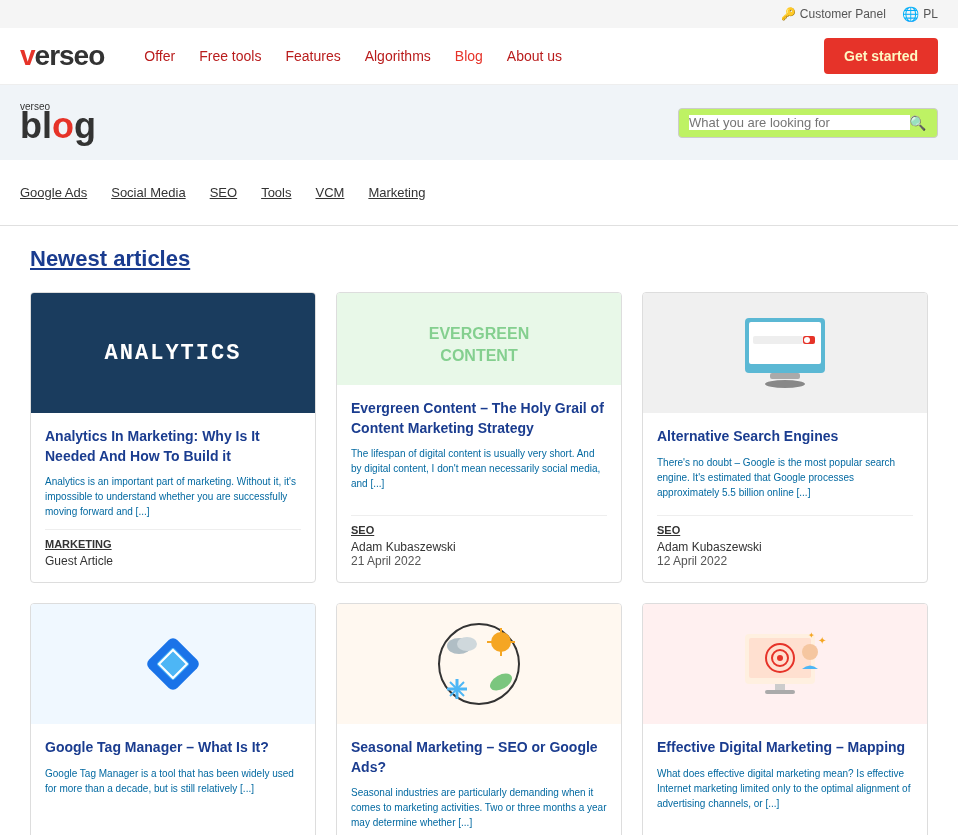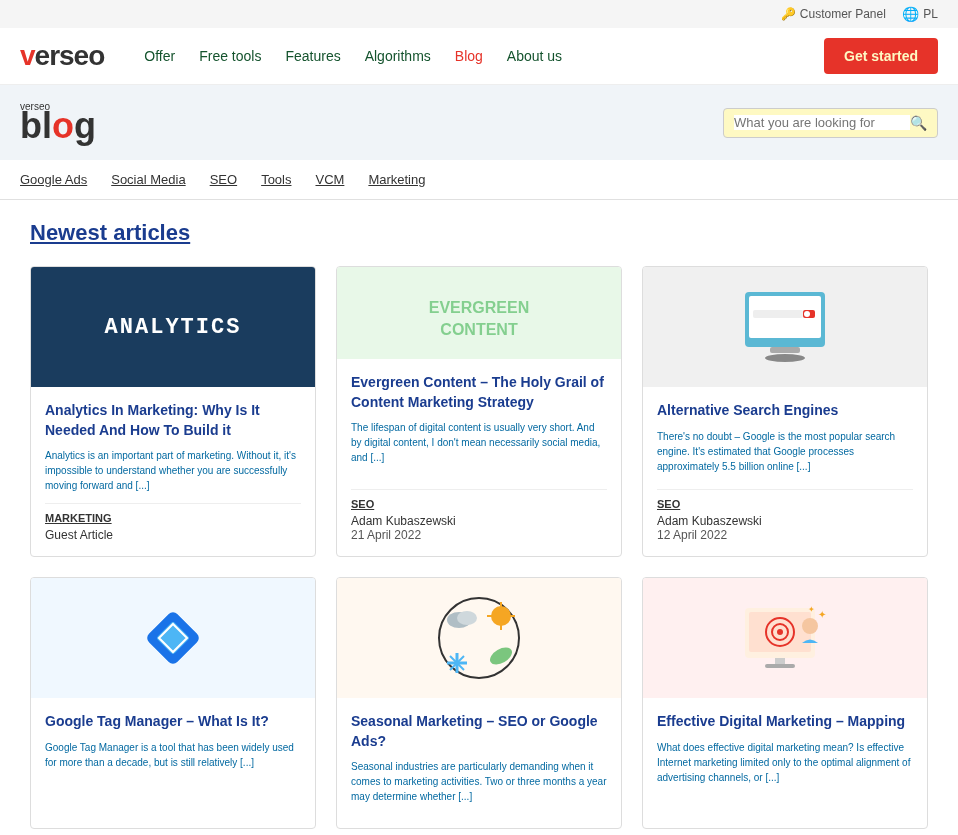--- a/index.html
+++ b/index.html
@@ -49,21 +49,21 @@
       color: #e63329;
     }
     .nav-links {
       display: flex;
       gap: 24px;
       list-style: none;
       flex: 1;
     }
     .nav-links a {
       text-decoration: none;
-      color: #14532d;
+      color: #b91c1c;
       font-size: 14px;
     }
     .nav-links a.active {
       color: #e63329;
     }
     .get-started-btn {
       background: #e63329;
       color: #fef9c3;
       border: none;
       padding: 10px 20px;
@@ -97,40 +97,40 @@
       line-height: 1;
     }
     .blog-logo-big .blog-o {
       color: #e63329;
     }
     .search-box {
       display: flex;
       align-items: center;
       border: 1px solid #ccc;
       border-radius: 4px;
-      background: #fef9c3;
+      background: #bef264;
       padding: 6px 10px;
-      width: 215px;
+      width: 260px;
     }
     .search-input {
       border: none;
       outline: none;
       flex: 1;
       font-size: 13px;
       color: #999;
     }
     .search-icon {
       color: #555;
       font-size: 14px;
       cursor: pointer;
     }
 
     
     .category-nav {
-      padding: 12px 20px;
+      padding: 25px 20px;
       display: flex;
       gap: 24px;
       border-bottom: 1px solid #e0e0e0;
       background: #fff;
     }
     .category-nav a {
       text-decoration: underline;
       color: #333;
       font-size: 13px;
     }

